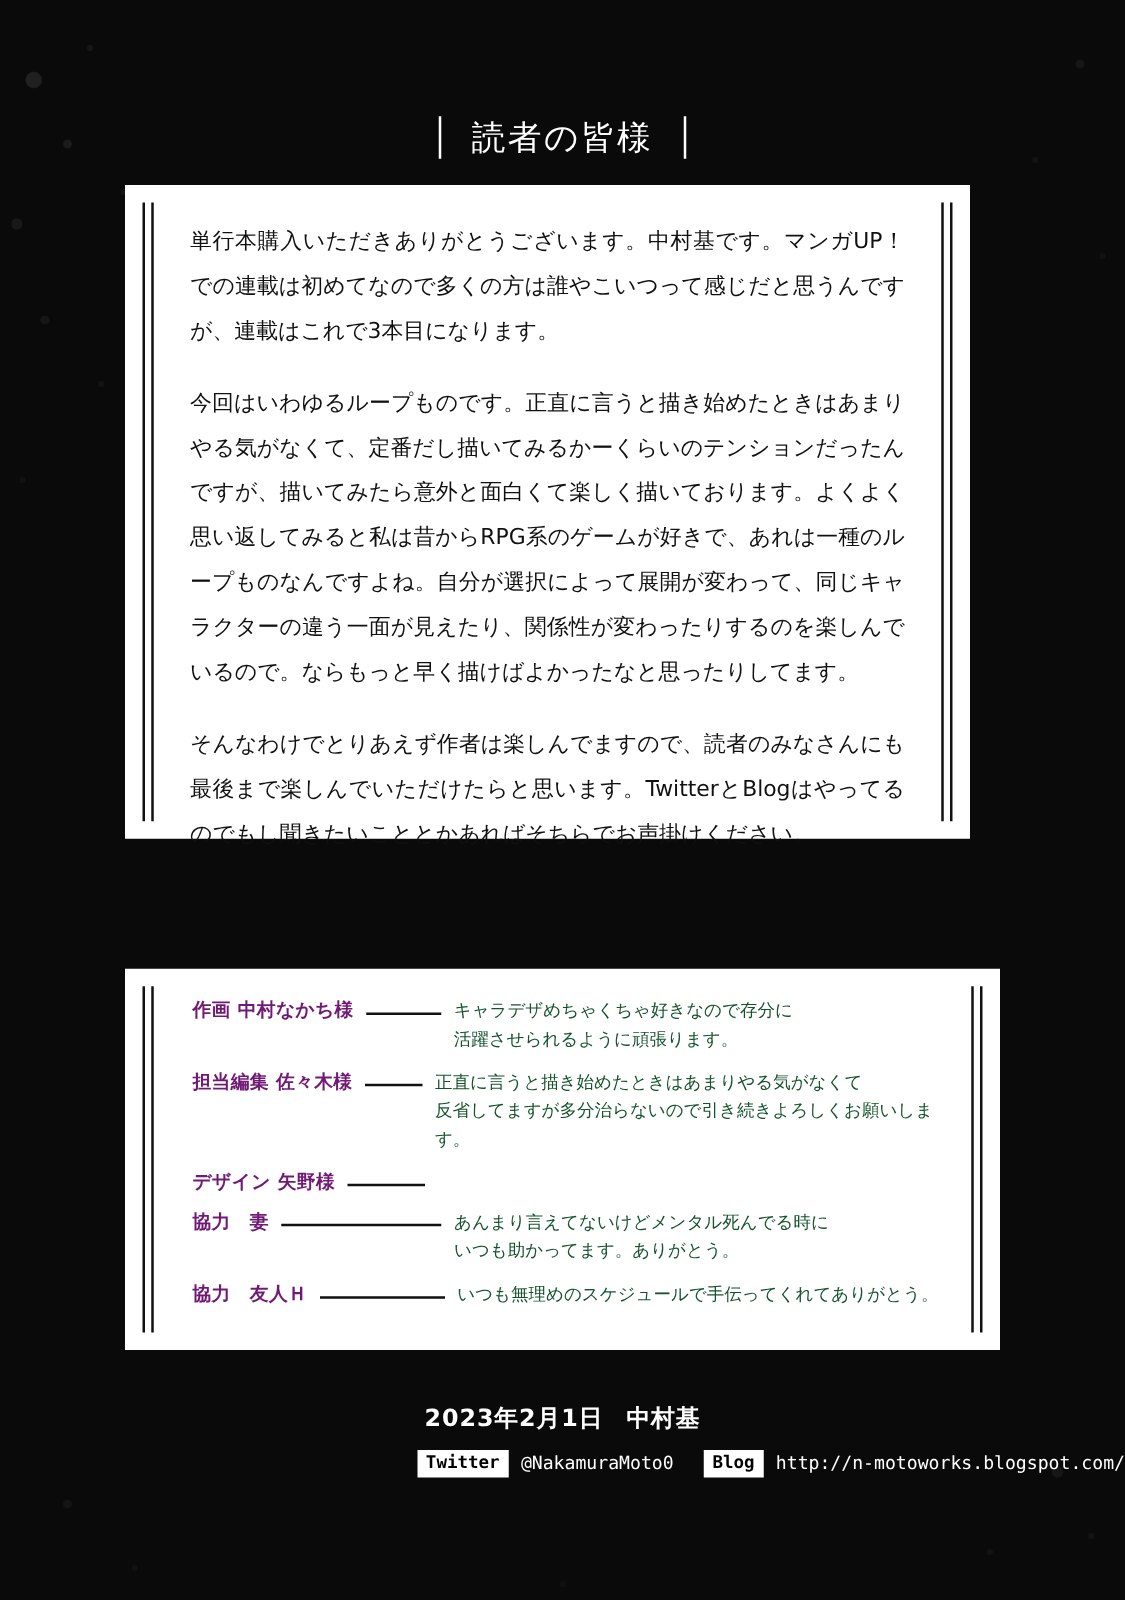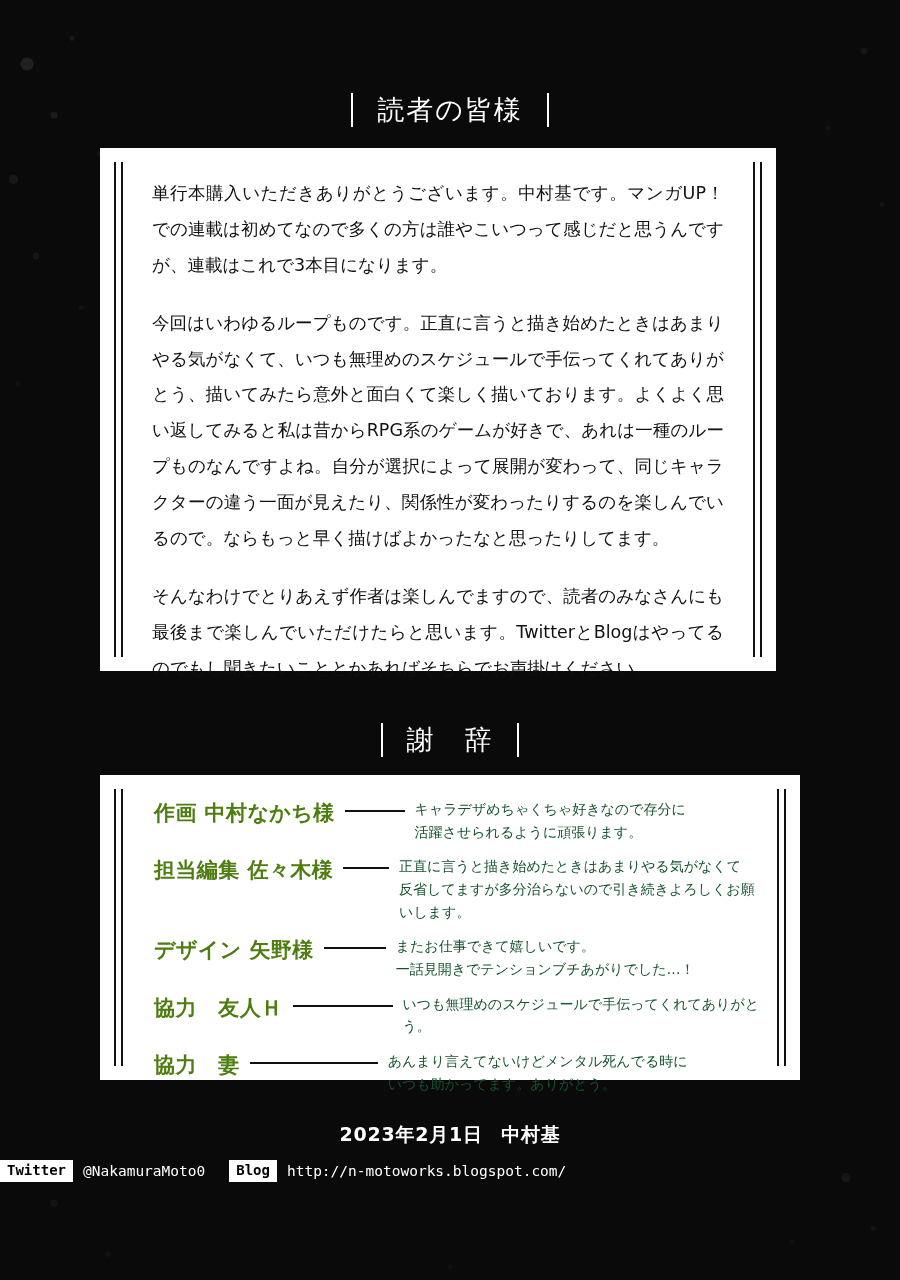--- a/index.html
+++ b/index.html
@@ -136,23 +136,23 @@
     top: 22px;
     font-family: "DejaVu Sans", sans-serif;
   }
   .credit-row {
     display: flex;
     align-items: flex-start;
     margin-bottom: 11px;
   }
   .credit-role {
     flex: 0 0 auto;
-    font-size: 21px;
+    font-size: 15px;
     font-weight: 700;
-    color: #4d7c0f;
+    color: #701a75;
     white-space: nowrap;
     padding-top: 2px;
     letter-spacing: 0.02em;
   }
   .credit-dash {
     flex: 0 0 auto;
     height: 2px;
     background: #111;
     margin: 13px 10px 0 10px;
   }
@@ -179,21 +179,21 @@
     letter-spacing: 0.04em;
   }
   #signature .sig-date { margin-right: 11px; }
 
   #links {
     position: absolute;
     left: 0;
     width: 100%;
     top: 1160px;
     display: flex;
-    justify-content: flex-start;
+    justify-content: flex-end;
     align-items: center;
     gap: 10px;
     font-family: "DejaVu Sans Mono", monospace;
     font-size: 14.5px;
     color: #fff;
   }
   .link-tag {
     background: #fff;
     color: #000;
     font-weight: 700;
@@ -212,28 +212,25 @@
 
   <div class="section-heading" style="top:92px;">
     <span class="txt">読者の皆様</span>
   </div>
 
   <div class="panel" id="letter-panel">
     <div class="rules-left"></div>
     <div class="rules-right"></div>
     <div class="letter-body">
       <p>単行本購入いただきありがとうございます。中村基です。マンガUP！での連載は初めてなので多くの方は誰やこいつって感じだと思うんですが、連載はこれで3本目になります。</p>
-      <p>今回はいわゆるループものです。正直に言うと描き始めたときはあまりやる気がなくて、いつも無理めのスケジュールで手伝ってくれてありがとう、描いてみたら意外と面白くて楽しく描いております。よくよく思い返してみると私は昔からRPG系のゲームが好きで、あれは一種のループものなんですよね。自分が選択によって展開が変わって、同じキャラクターの違う一面が見えたり、関係性が変わったりするのを楽しんでいるので。ならもっと早く描けばよかったなと思ったりしてます。</p>
+      <p>今回はいわゆるループものです。正直に言うと描き始めたときはあまりやる気がなくて、定番だし描いてみるかーくらいのテンションだったんですが、描いてみたら意外と面白くて楽しく描いております。よくよく思い返してみると私は昔からRPG系のゲームが好きで、あれは一種のループものなんですよね。自分が選択によって展開が変わって、同じキャラクターの違う一面が見えたり、関係性が変わったりするのを楽しんでいるので。ならもっと早く描けばよかったなと思ったりしてます。</p>
       <p>そんなわけでとりあえず作者は楽しんでますので、読者のみなさんにも最後まで楽しんでいただけたらと思います。TwitterとBlogはやってるのでもし聞きたいこととかあればそちらでお声掛けください。</p>
     </div>
   </div>
 
-  <div class="section-heading" style="top:722px;">
-    <span class="txt">謝　辞</span>
-  </div>
 
   <div class="panel" id="credits-panel">
     <div class="rules-left"></div>
     <div class="rules-right"></div>
     <div class="credits-list">
 
       <div class="credit-row">
         <div class="credit-role">作画 中村なかち様</div>
         <div class="credit-dash" style="width:60px;"></div>
         <div class="credit-text">キャラデザめちゃくちゃ好きなので存分に
@@ -243,35 +240,33 @@
       <div class="credit-row">
         <div class="credit-role">担当編集 佐々木様</div>
         <div class="credit-dash" style="width:46px;"></div>
         <div class="credit-text">正直に言うと描き始めたときはあまりやる気がなくて
 反省してますが多分治らないので引き続きよろしくお願いします。</div>
       </div>
 
       <div class="credit-row">
         <div class="credit-role">デザイン 矢野様</div>
         <div class="credit-dash" style="width:62px;"></div>
-        <div class="credit-text">またお仕事できて嬉しいです。
-一話見開きでテンションブチあがりでした…！</div>
-      </div>
-
-      <div class="credit-row">
-        <div class="credit-role">協力　友人Ｈ</div>
-        <div class="credit-dash" style="width:100px;"></div>
-        <div class="credit-text">いつも無理めのスケジュールで手伝ってくれてありがとう。</div>
       </div>
 
       <div class="credit-row">
         <div class="credit-role">協力　妻</div>
         <div class="credit-dash" style="width:128px;"></div>
         <div class="credit-text">あんまり言えてないけどメンタル死んでる時に
 いつも助かってます。ありがとう。</div>
+      </div>
+
+      <div class="credit-row">
+        <div class="credit-role">協力　友人Ｈ</div>
+        <div class="credit-dash" style="width:100px;"></div>
+        <div class="credit-text">いつも無理めのスケジュールで手伝ってくれてありがとう。</div>
       </div>
 
     </div>
   </div>
 
   <div id="signature">
     <span class="sig-date">2023年2月1日</span>
     <span>中村基</span>
   </div>
 

